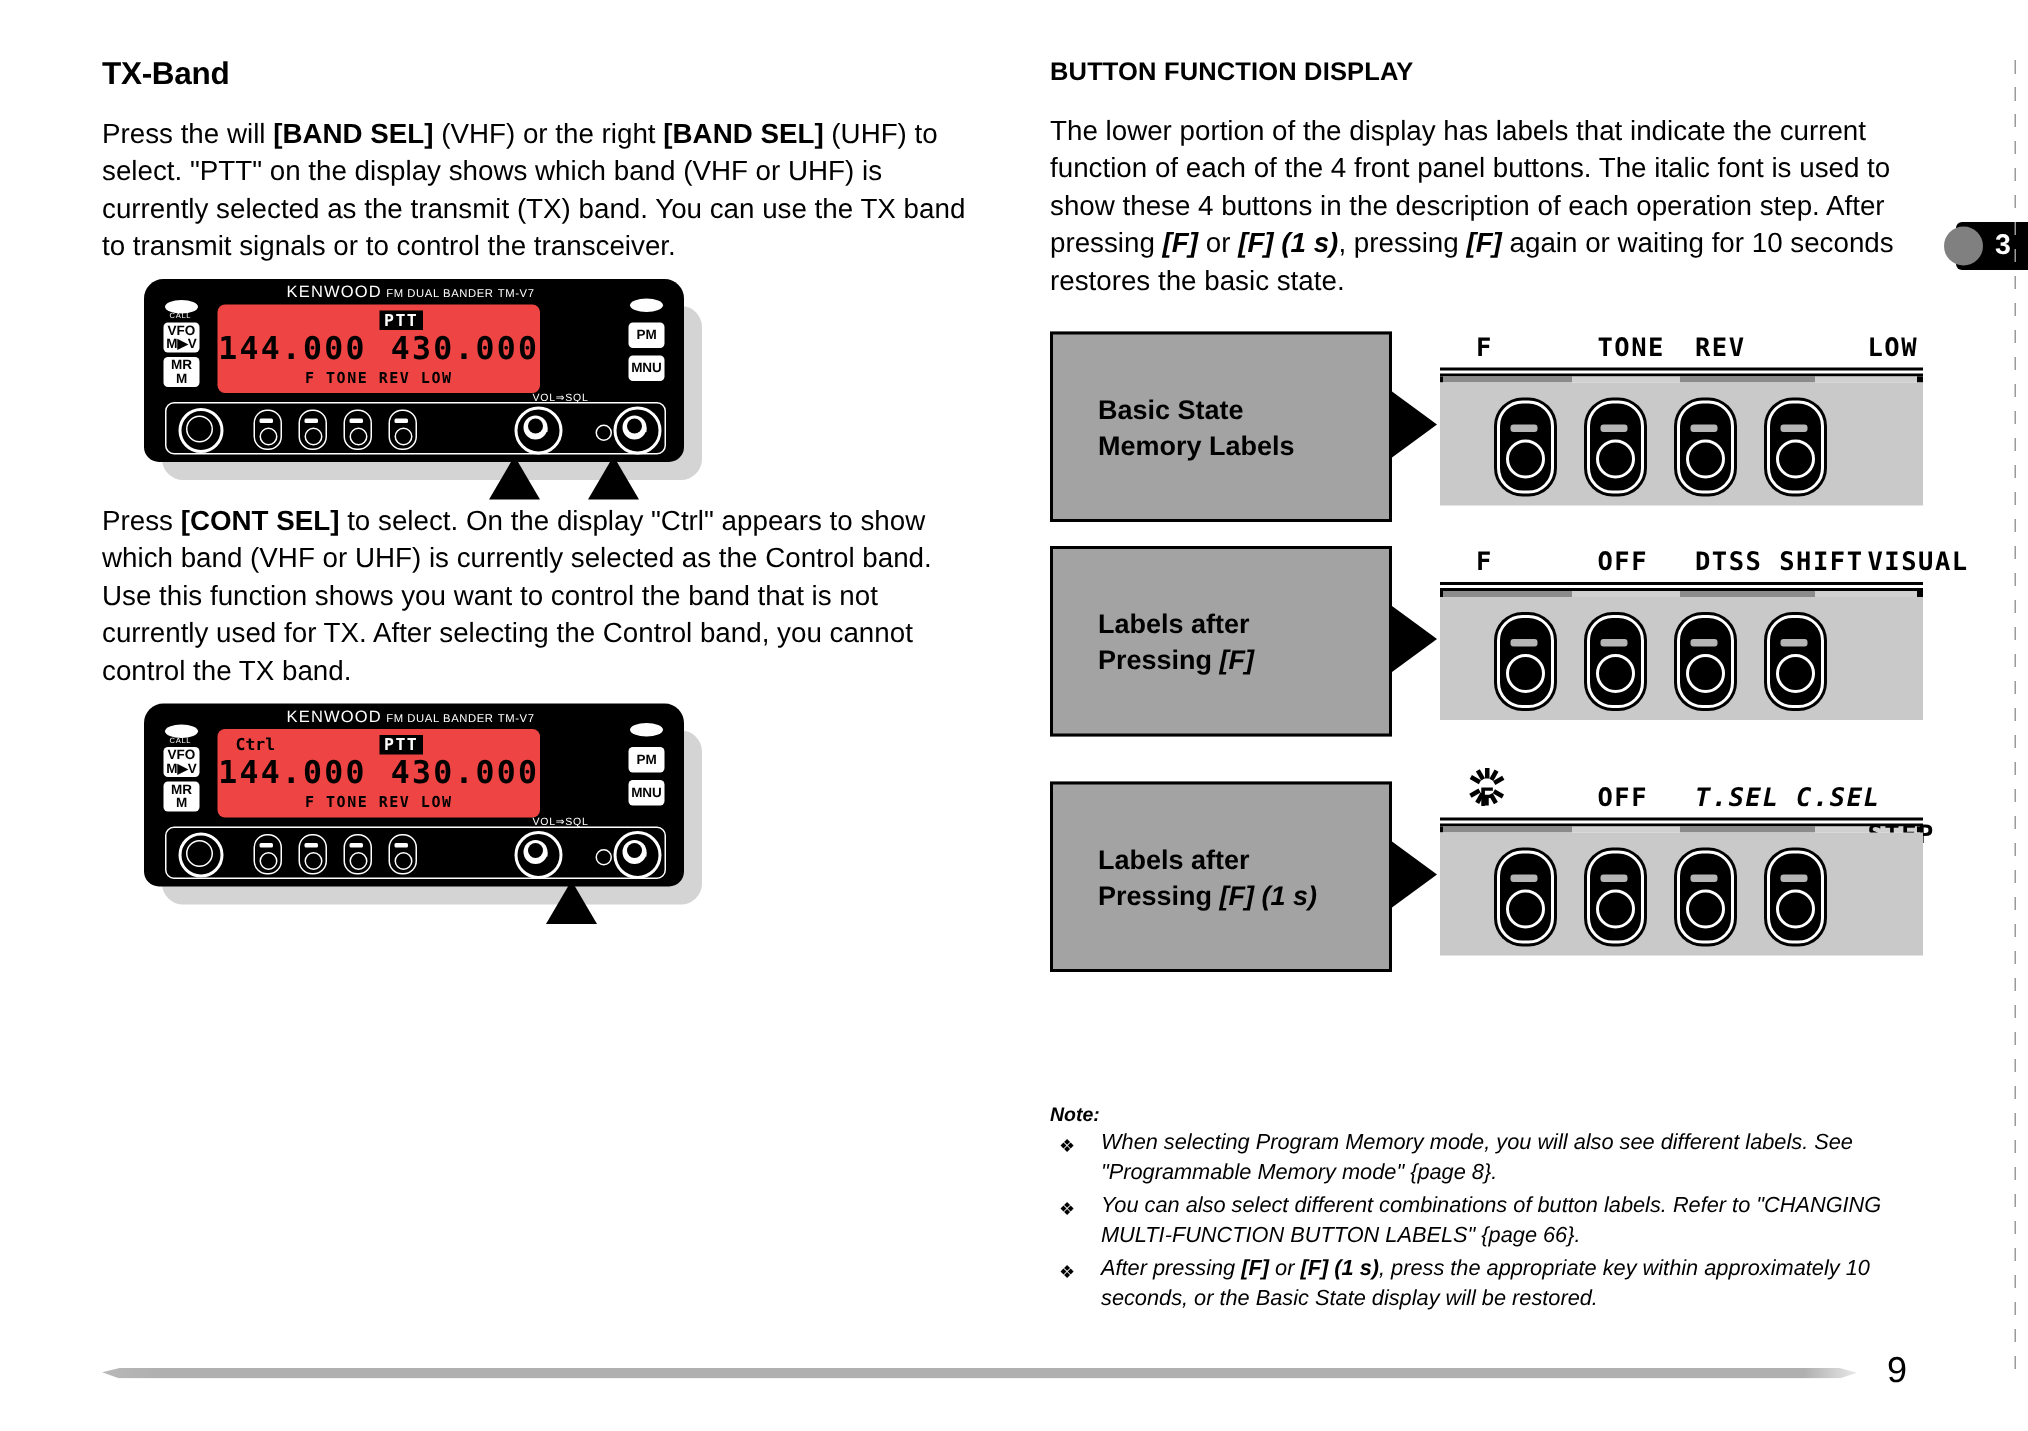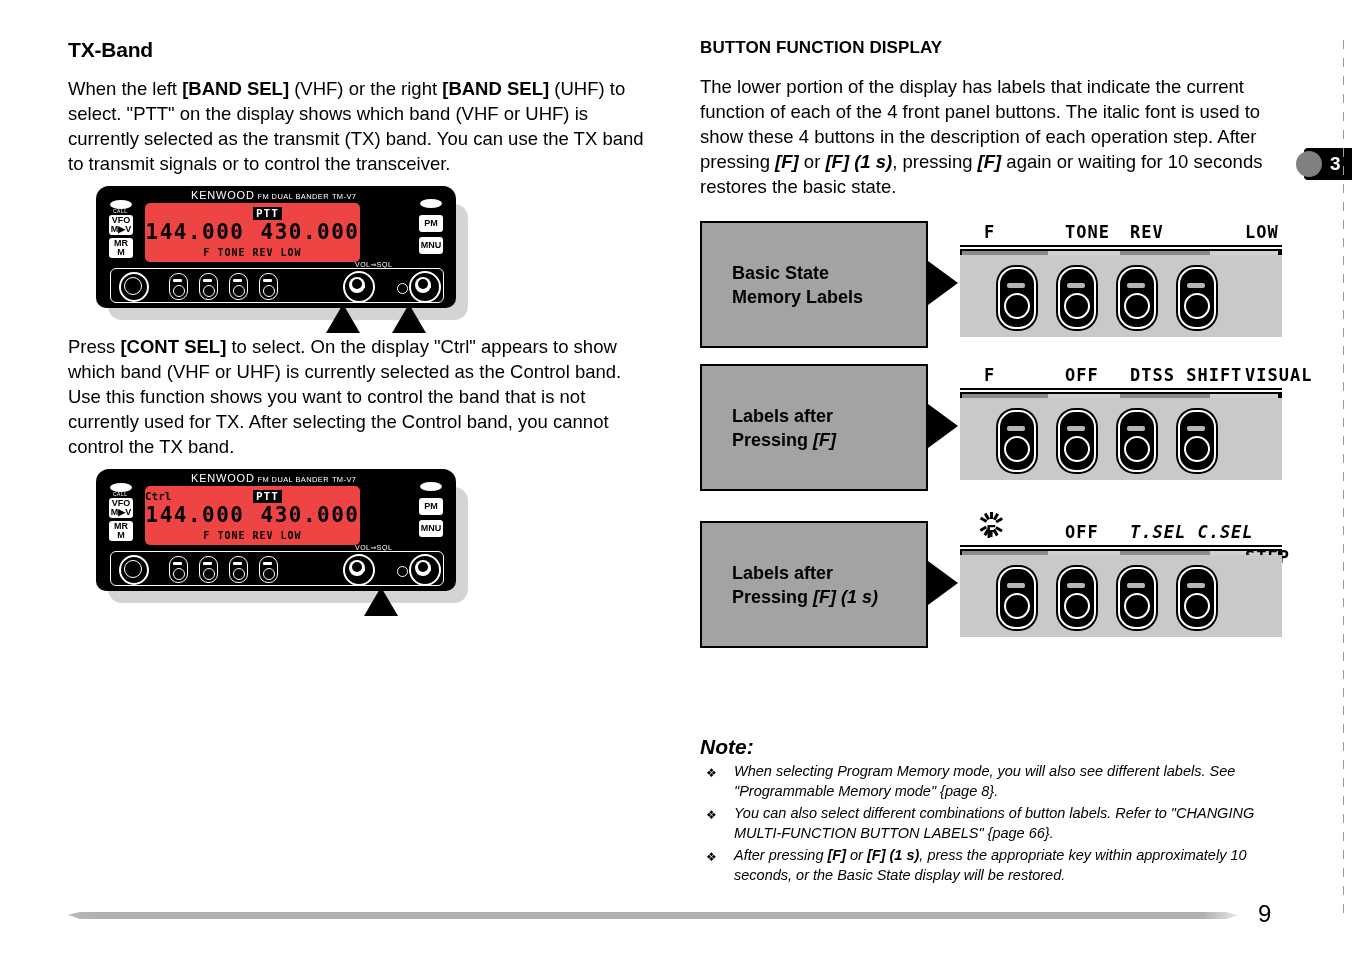--- a/index.html
+++ b/index.html
@@ -22,21 +22,21 @@
                 background:#d4d4d4;border-radius:14px;}
   .radio-body{position:absolute;left:0;top:0;width:360px;height:122px;
               background:#000;border-radius:13px 13px 10px 10px;}
   .brand{position:absolute;left:50px;top:3px;color:#fff;font-size:9px;letter-spacing:.3px;
          white-space:nowrap;}
   .brand .bw{font-size:11px;letter-spacing:.8px;padding-left:45px;}
   .brand .sm{font-size:7.5px;letter-spacing:.4px;}
 
   .lcd{position:absolute;left:49px;top:17px;width:215px;height:59px;background:#ef4444;
        border-radius:5px;}
-  .lcd .ctrl{position:absolute;left:0;top:4px;font-size:11px;letter-spacing:0px;
+  .lcd .ctrl{position:absolute;left:12px;top:4px;font-size:11px;letter-spacing:0px;
              font-family:"DejaVu Sans Mono",monospace;font-weight:bold;}
   .lcd .ptt{position:absolute;left:108px;top:4px;background:#000;color:#fff;
             font-size:11px;font-weight:bold;padding:0px 3px;letter-spacing:1px;
             font-family:"DejaVu Sans Mono",monospace;}
   .lcd .freqs{position:absolute;left:0;top:17px;width:215px;text-align:center;
               font-size:21px;font-weight:bold;letter-spacing:1.5px;
               font-family:"DejaVu Sans Mono",monospace;}
   .lcd .freqs span{display:inline-block;}
   .lcd .gap{width:16px;}
   .lcd .labels{position:absolute;left:0;top:44px;width:215px;text-align:center;
@@ -92,21 +92,21 @@
         border:2px solid #fff;box-shadow:0 0 0 2px #000;}
   .pbtn .dash{position:absolute;left:7px;top:14px;width:18px;height:5px;background:#b5b5b5;
               border-radius:2px;}
   .pbtn .circ{position:absolute;left:4px;top:24px;width:22px;height:22px;border-radius:50%;
               border:2px solid #fff;}
   .blink{position:absolute;left:18px;top:-2px;width:26px;height:26px;}
   .blink i{position:absolute;background:#000;width:2.5px;height:7px;}
 
   
   .note{position:absolute;left:700px;top:735px;width:600px;}
-  .note .hd{font-size:21px;font-weight:bold;font-style:italic;margin-bottom:3px;}
+  .note .hd{font-size:13px;font-weight:bold;font-style:italic;margin-bottom:3px;}
   .note ul{list-style:none;margin:0;padding:0;}
   .note li{position:relative;padding-left:34px;font-size:14.5px;font-style:italic;
            line-height:19.5px;margin-bottom:3px;}
   .note li .di{position:absolute;left:6px;top:2px;font-size:12px;font-style:normal;}
   .note li b{font-weight:bold;}
 
   
   .tab{position:absolute;left:1304px;top:148px;width:48px;height:32px;background:#000;
        border-radius:4px 0 0 4px;}
   .tab .dot{position:absolute;left:-8px;top:3px;width:26px;height:26px;border-radius:50%;
@@ -118,21 +118,21 @@
   .pagenum{position:absolute;left:1258px;top:900px;font-size:24px;}
   .cutline{position:absolute;right:8px;top:40px;width:1px;height:880px;
            background:repeating-linear-gradient(180deg,#9a9a9a 0 9px,transparent 9px 18px);}
 </style>
 </head>
 <body>
 
 <div class="col-left">
 
   <h2 class="sec">TX-Band</h2>
-  <p class="body"><span>When the left </span><b>[BAND SEL]</b><span> (VHF) or the right </span><b>[BAND SEL]</b><span> (UHF) to select.  "PTT" on the display shows which band (VHF or UHF) is currently selected as the transmit (TX) band.  You can use the TX band to transmit signals or to control the transceiver.</span></p>
+  <p class="body"><span>Press the will </span><b>[BAND SEL]</b><span> (VHF) or the right </span><b>[BAND SEL]</b><span> (UHF) to select.  "PTT" on the display shows which band (VHF or UHF) is currently selected as the transmit (TX) band.  You can use the TX band to transmit signals or to control the transceiver.</span></p>
 
   <div class="radio-wrap" style="width:390px;height:148px;margin-left:28px;">
     <div class="radio-shadow"></div>
     <div class="radio-body">
       <div class="brand">
         <span class="bw">KENWOOD</span>
         <span class="sm">FM DUAL BANDER</span>
         <span class="sm">TM-V7</span>
       </div>
 

